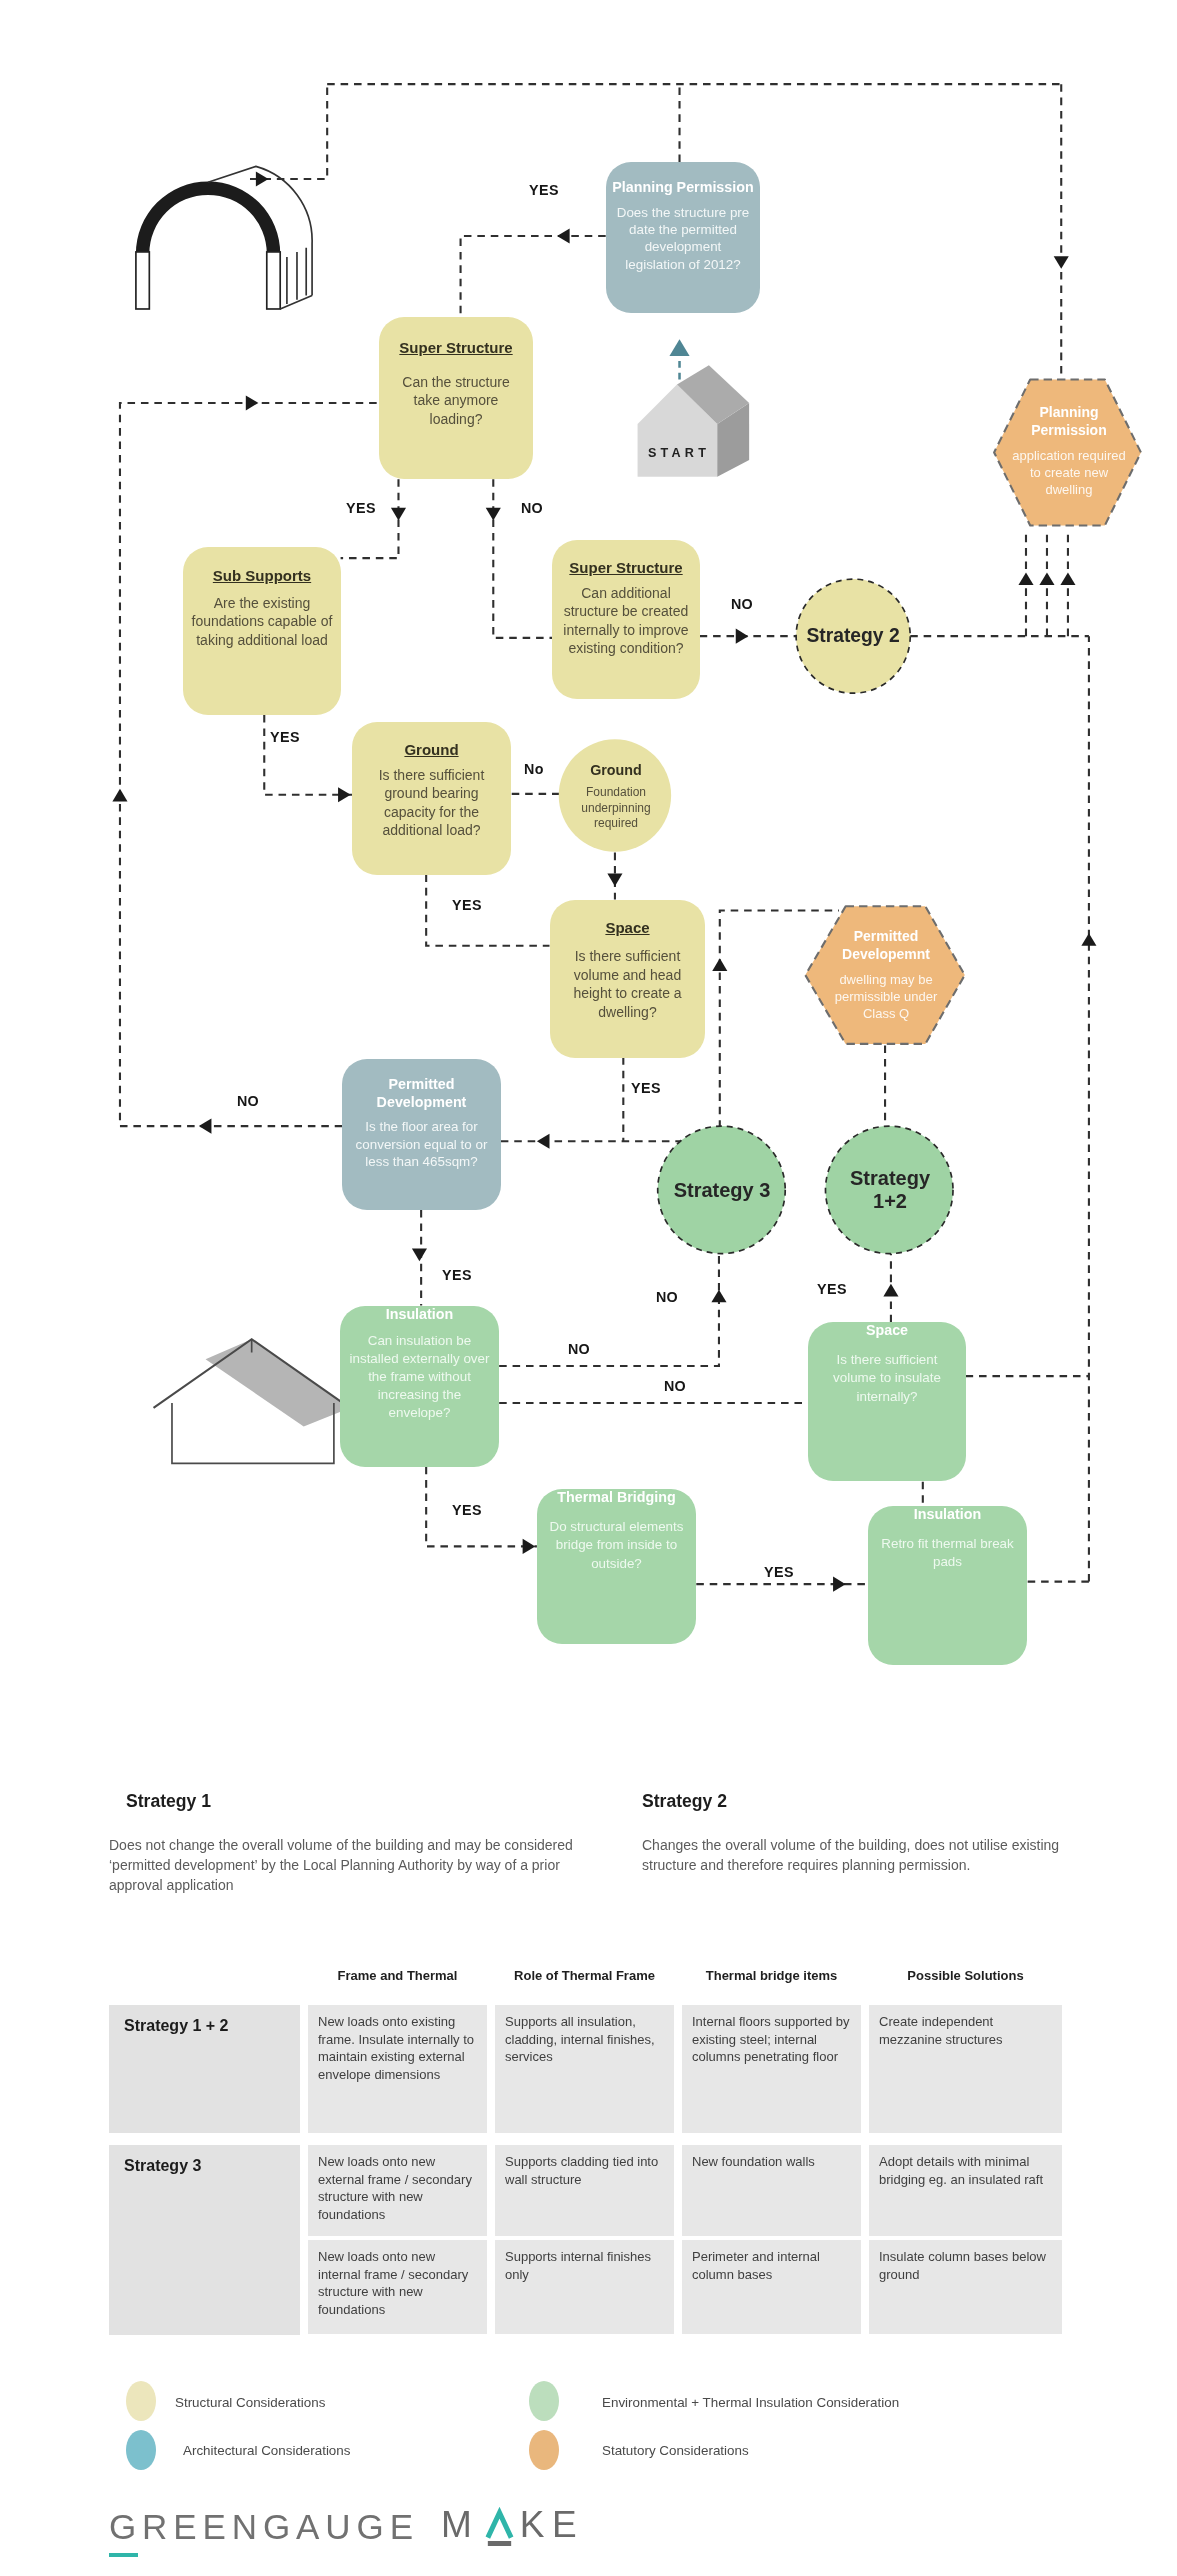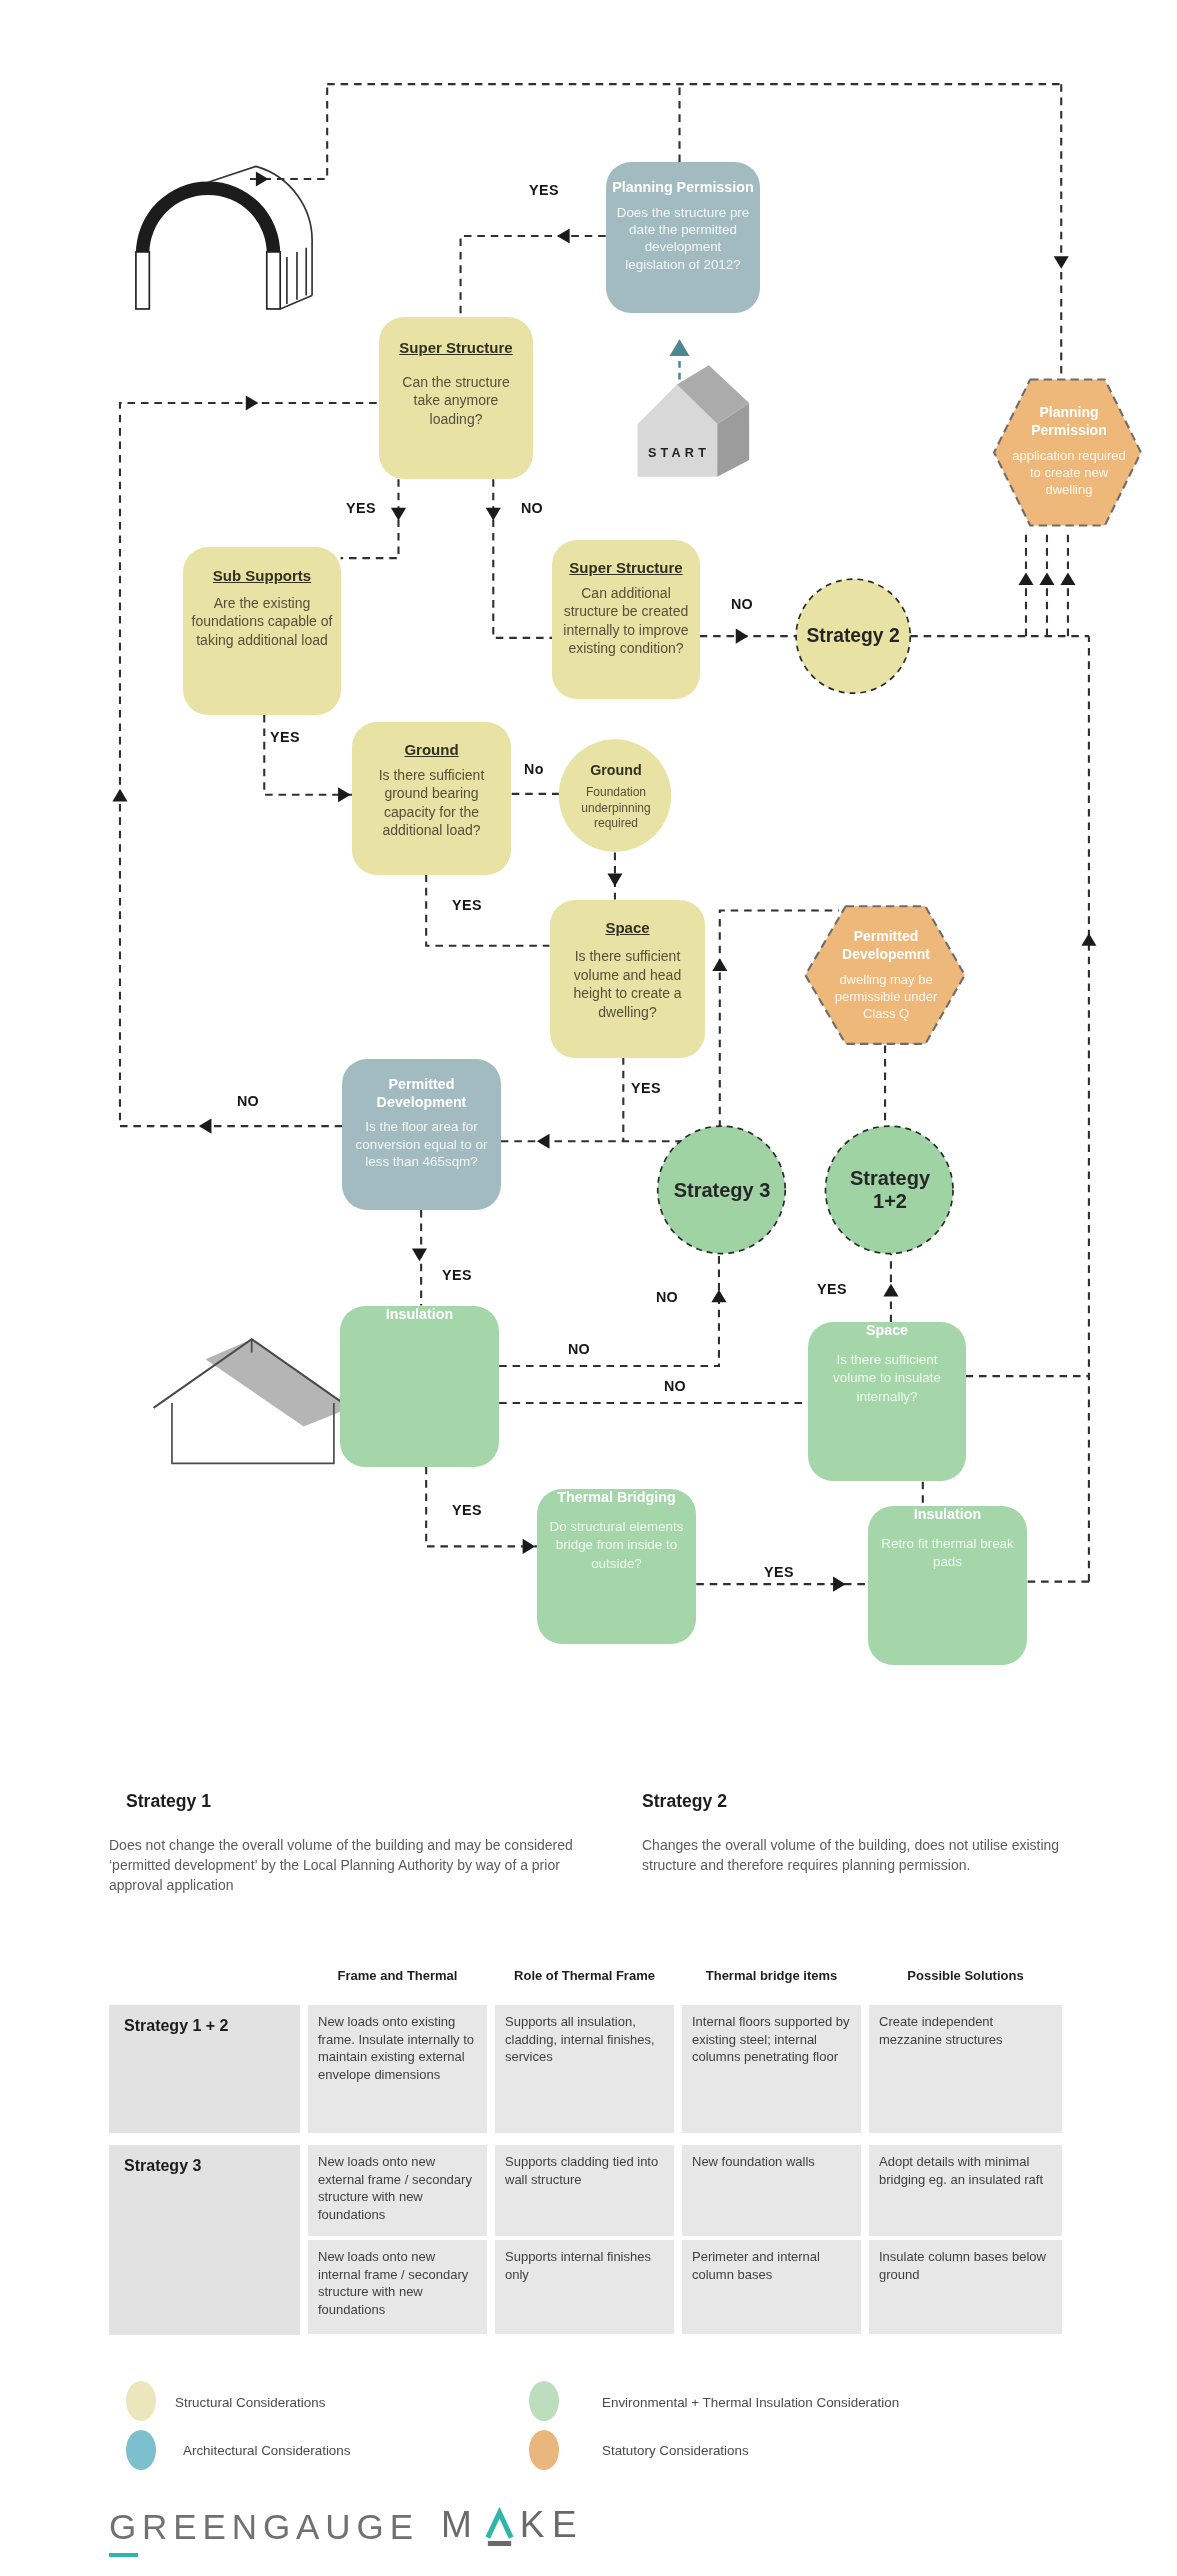--- a/index.html
+++ b/index.html
@@ -214,20 +214,21 @@
   </div>
 
   <div class="ov circ-label" style="left:658px;top:1126px;width:128px;height:128px;font-size:20px">Strategy 3</div>
 
   <div class="ov circ-label" style="left:826px;top:1126px;width:128px;height:128px;font-size:20px;line-height:1.15">
     <div style="width:87px">Strategy 1+2</div>
   </div>
 
   <div class="node green" style="left:340px;top:1306px;width:159px;height:161px">
     <div class="t">Insulation</div>
+    <div class="b" style="padding-top:10px">Can insulation be installed externally over the frame without increasing the envelope?</div>
   </div>
 
   <div class="node green" style="left:808px;top:1322px;width:158px;height:159px">
     <div class="t">Space</div>
     <div class="b">Is there sufficient volume to insulate internally?</div>
   </div>
 
   <div class="node green" style="left:537px;top:1489px;width:159px;height:155px">
     <div class="t">Thermal Bridging</div>
     <div class="b">Do structural elements bridge from inside to outside?</div>

